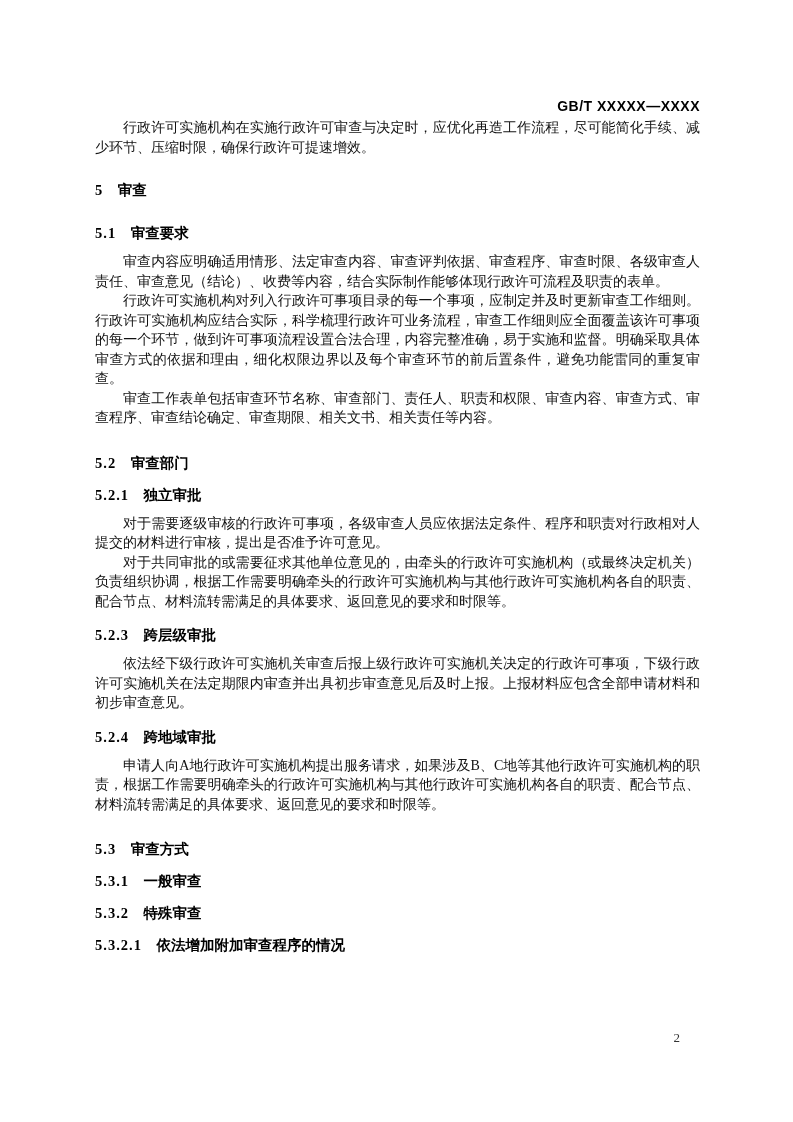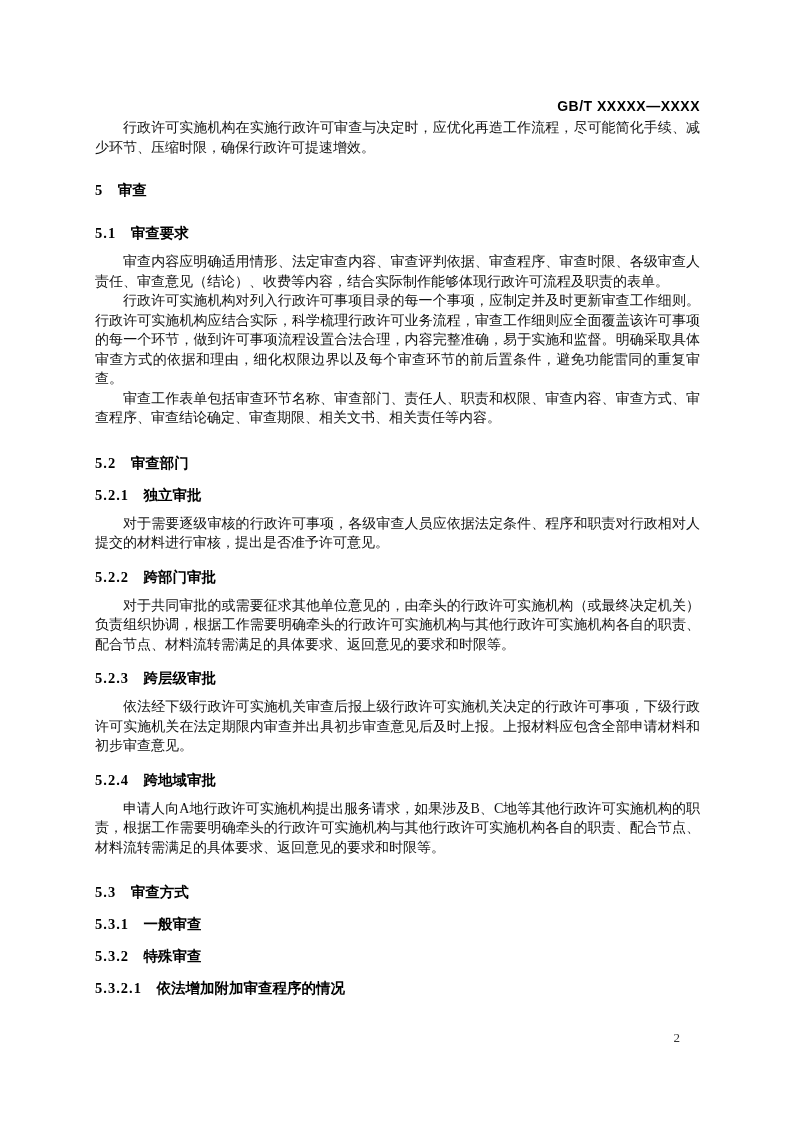--- a/index.html
+++ b/index.html
@@ -86,23 +86,20 @@
 
   <div class="hd hd-sub">
     <span class="num">5.2</span><span>审查部门</span>
   </div>
 
   <div class="hd hd-sub3">
     <span class="num">5.2.1</span><span>独立审批</span>
   </div>
   <p class="para">对于需要逐级审核的行政许可事项，各级审查人员应依据法定条件、程序和职责对行政相对人提交的材料进行审核，提出是否准予许可意见。</p>
 
-  <div class="hd hd-sub3">
-    <span class="num">5.2.2</span><span>跨部门审批</span>
-  </div>
   <p class="para">对于共同审批的或需要征求其他单位意见的，由牵头的行政许可实施机构（或最终决定机关）负责组织协调，根据工作需要明确牵头的行政许可实施机构与其他行政许可实施机构各自的职责、配合节点、材料流转需满足的具体要求、返回意见的要求和时限等。</p>
 
   <div class="hd hd-sub3">
     <span class="num">5.2.3</span><span>跨层级审批</span>
   </div>
   <p class="para">依法经下级行政许可实施机关审查后报上级行政许可实施机关决定的行政许可事项，下级行政许可实施机关在法定期限内审查并出具初步审查意见后及时上报。上报材料应包含全部申请材料和初步审查意见。</p>
 
   <div class="hd hd-sub3">
     <span class="num">5.2.4</span><span>跨地域审批</span>
   </div>

